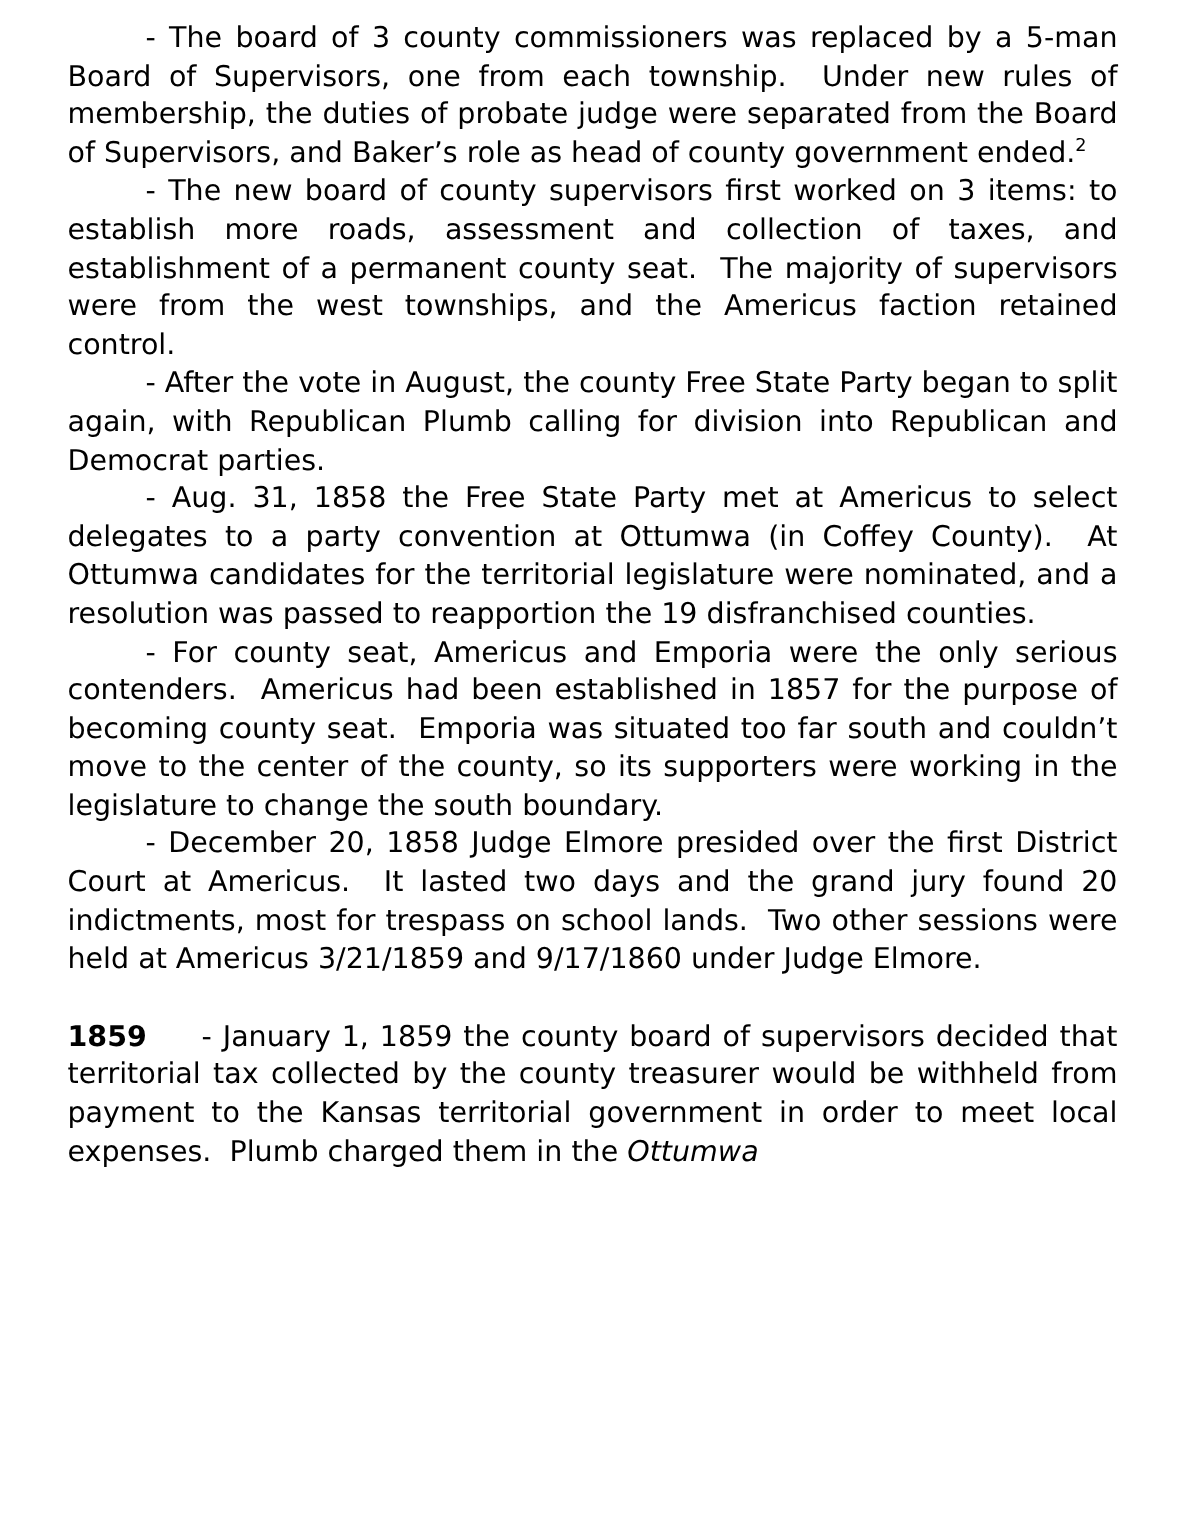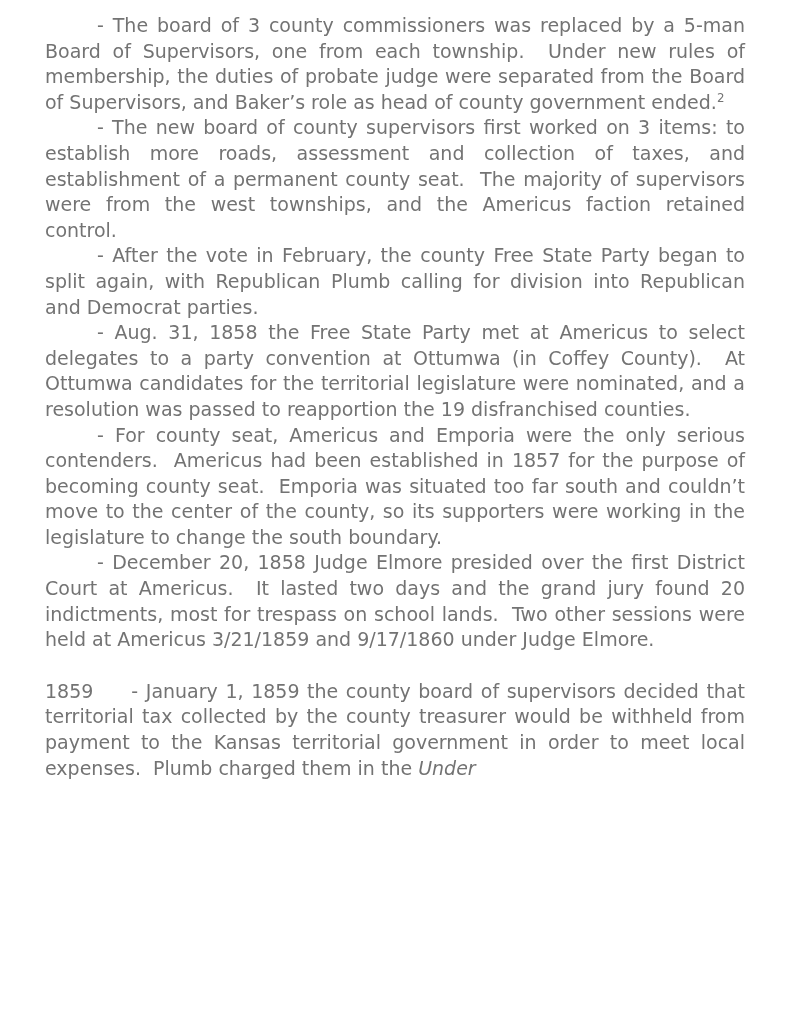--- a/index.html
+++ b/index.html
@@ -11,50 +11,50 @@
     width: 791px;
     height: 1023px;
     overflow: hidden;
     font-family: "DejaVu Sans", "Liberation Sans", sans-serif;
   }
   .page {
     box-sizing: border-box;
     width: 791px;
     height: 1023px;
     padding: 13px 46px 0 45px;
-    color: #737373;
+    color: #000000;
     font-size: 19px;
     line-height: 25.6px;
     text-align: justify;
   }
   .para {
     margin: 0;
     padding: 0;
   }
   .para.indent {
     text-indent: 52px;
   }
   .para.space-before {
     margin-top: 26px;
   }
   .seg-bold {
-    font-weight: normal;
+    font-weight: bold;
   }
   .seg-italic {
     font-style: italic;
   }
   sup.seg-sup {
     font-size: 0.62em;
     line-height: 0;
   }
 </style>
 </head>
 <body>
 
 <div class="page">
   <p class="para indent"><span>- The board of 3 county commissioners was replaced by a 5-man Board of Supervisors, one from each township.&nbsp; Under new rules of membership, the duties of probate judge were separated from the Board of Supervisors, and Baker’s role as head of county government ended.</span><sup class="seg-sup">2</sup></p>
   <p class="para indent"><span>- The new board of county supervisors first worked on 3 items: to establish more roads, assessment and collection of taxes, and establishment of a permanent county seat.&nbsp; The majority of supervisors were from the west townships, and the Americus faction retained control.</span></p>
-  <p class="para indent"><span>- After the vote in February, the county Free State Party began to split again, with Republican Plumb calling for division into Republican and Democrat parties.</span></p>
+  <p class="para indent"><span>- After the vote in August, the county Free State Party began to split again, with Republican Plumb calling for division into Republican and Democrat parties.</span></p>
   <p class="para indent"><span>- Aug. 31, 1858 the Free State Party met at Americus to select delegates to a party convention at Ottumwa (in Coffey County).&nbsp; At Ottumwa candidates for the territorial legislature were nominated, and a resolution was passed to reapportion the 19 disfranchised counties.</span></p>
   <p class="para indent"><span>- For county seat, Americus and Emporia were the only serious contenders.&nbsp; Americus had been established in 1857 for the purpose of becoming county seat.&nbsp; Emporia was situated too far south and couldn’t move to the center of the county, so its supporters were working in the legislature to change the south boundary.</span></p>
   <p class="para indent"><span>- December 20, 1858 Judge Elmore presided over the first District Court at Americus.&nbsp; It lasted two days and the grand jury found 20 indictments, most for trespass on school lands.&nbsp; Two other sessions were held at Americus 3/21/1859 and 9/17/1860 under Judge Elmore.</span></p>
-  <p class="para space-before"><span class="seg-bold">1859</span><span>&nbsp; &nbsp; &nbsp;- January 1, 1859 the county board of supervisors decided that territorial tax collected by the county treasurer would be withheld from payment to the Kansas territorial government in order to meet local expenses.&nbsp; Plumb charged them in the </span><span class="seg-italic">Under</span></p>
+  <p class="para space-before"><span class="seg-bold">1859</span><span>&nbsp; &nbsp; &nbsp;- January 1, 1859 the county board of supervisors decided that territorial tax collected by the county treasurer would be withheld from payment to the Kansas territorial government in order to meet local expenses.&nbsp; Plumb charged them in the </span><span class="seg-italic">Ottumwa</span></p>
 </div>
 
 </body></html>

